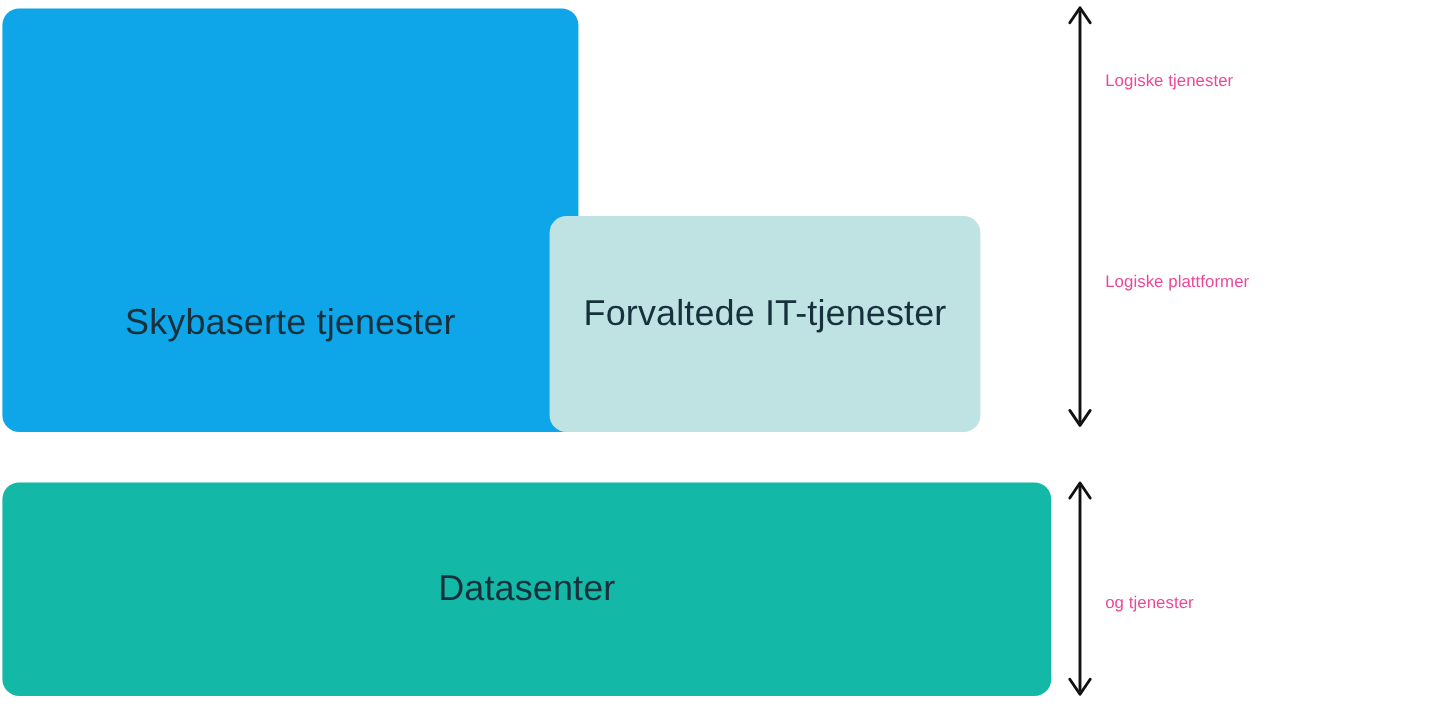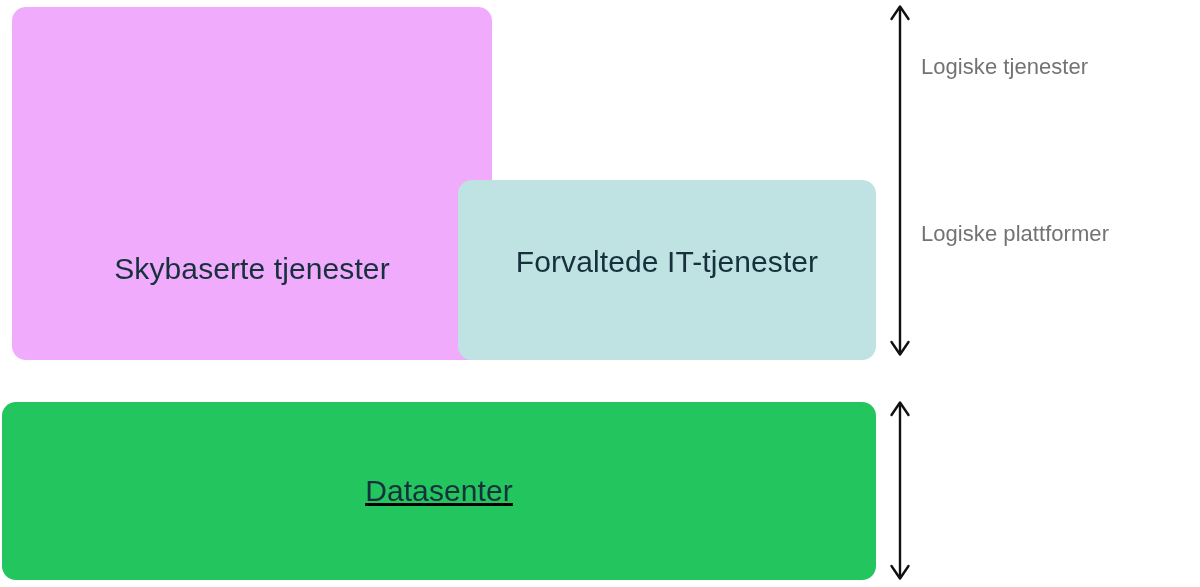--- a/index.html
+++ b/index.html
@@ -91,45 +91,45 @@
   }
   #arrow-logical { top: 0px; }
   #arrow-physical { top: 396px; }
 
   
   .tier-label {
     position: absolute;
     left: 921px;
     font-family: "Liberation Sans", sans-serif;
     font-weight: 400;
-    font-size: 22px;
+    font-size: 14px;
     line-height: 28px;
-    color: #737373;
+    color: #ec4899;
     white-space: pre-line;
     letter-spacing: 0.05px;
   }
   #tier-services      { top: 25px;  }
   #tier-platforms     { top: 192px; }
   #tier-infra         { top: 310px; }
   #tier-physical      { top: 460px; }
 </style>
 </head>
 <body>
 
 <div id="diagram-root" style="background: rgb(255, 255, 255);">
 
-  <div class="box" id="box-cloud" style="left: 12px; top: 7px; width: 480px; height: 353px; background: #f0abfc;">
+  <div class="box" id="box-cloud" style="left: 2px; top: 7px; width: 480px; height: 353px; background: #0ea5e9;">
     <span class="box-label">Skybaserte tjenester</span>
   </div>
 
-  <div class="box" id="box-managed" style="left: 458px; top: 180px; width: 418px; height: 180px; background: rgb(191, 226, 226);">
+  <div class="box" id="box-managed" style="left: 458px; top: 180px; width: 359px; height: 180px; background: rgb(191, 226, 226);">
     <span class="box-label">Forvaltede IT-tjenester</span>
   </div>
 
-  <div class="box" id="box-datacenter" style="left: 2px; top: 402px; width: 874px; height: 178px; background: #22c55e; text-decoration: underline;">
+  <div class="box" id="box-datacenter" style="left: 2px; top: 402px; width: 874px; height: 178px; background: #14b8a6;">
     <span class="box-label">Datasenter</span>
   </div>
 
   <svg class="arrow-svg" id="arrow-logical" width="28" height="370" viewBox="0 0 28 370">
     <line x1="14" y1="9" x2="14" y2="352" stroke="#111111" stroke-width="2.4"></line>
     <polyline points="5.5,19 14,6.5 22.5,19" fill="none" stroke="#111111" stroke-width="2.4" stroke-linecap="round" stroke-linejoin="round"></polyline>
     <polyline points="5.5,342 14,354.5 22.5,342" fill="none" stroke="#111111" stroke-width="2.4" stroke-linecap="round" stroke-linejoin="round"></polyline>
   </svg>
 
   <svg class="arrow-svg" id="arrow-physical" width="28" height="192" viewBox="0 0 28 192">
@@ -141,15 +141,16 @@
   <div class="tier-label" id="tier-services">
     <div>Logiske tjenester</div>
   </div>
 
   <div class="tier-label" id="tier-platforms">
     <div>Logiske plattformer</div>
   </div>
 
 
   <div class="tier-label" id="tier-physical">
+    <div>og tjenester</div>
   </div>
 
 </div>
 
 </body></html>

